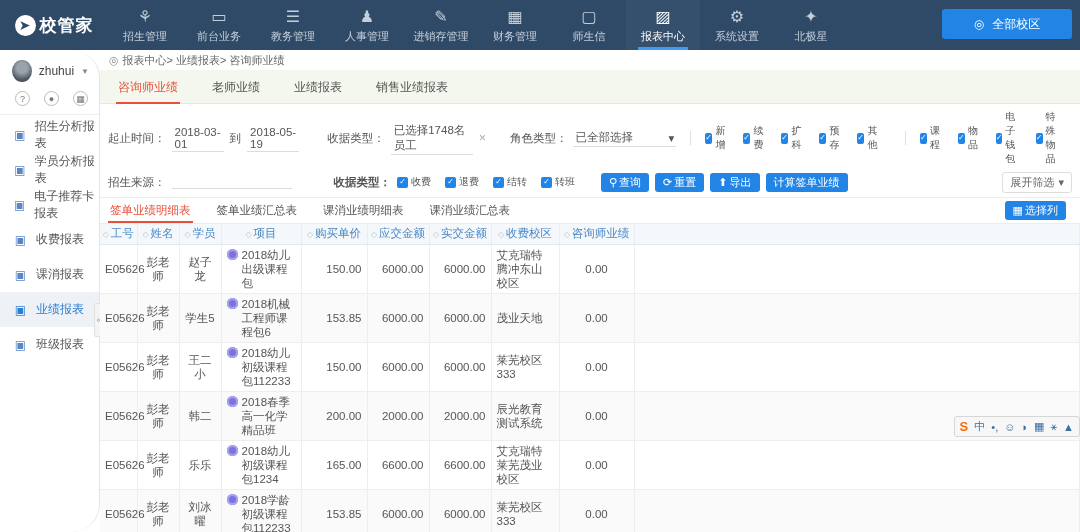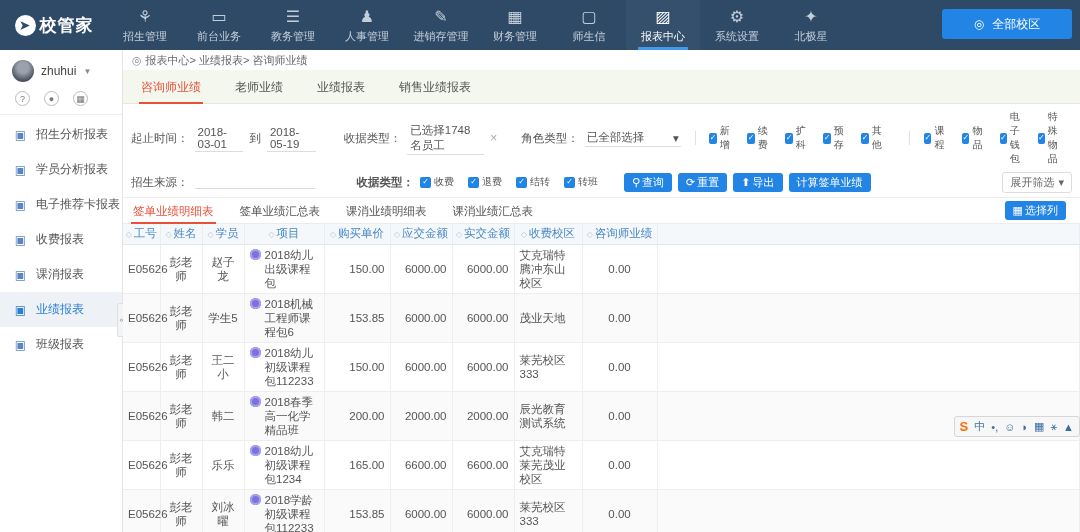--- a/index.html
+++ b/index.html
@@ -31,21 +31,21 @@
   .navitem.active::after {
     content:""; position:absolute; left:12px; right:12px; bottom:0; height:3px; background:#3f9bf0;
   }
   .campus-btn {
     position:absolute; right:8px; top:9px; height:30px; width:130px; background:#2285e6;
     border-radius:3px; color:#fff; display:flex; align-items:center; gap:8px;
     justify-content:center; font-size:12px; cursor:pointer;
   }
   
   .body-wrap { display:flex; height:482px; }
-  .sidebar { width:123px; background:#fff; border-right:1px solid #e4e4e4; position:relative; }
+  .sidebar { width:100px; background:#fff; border-right:1px solid #e4e4e4; position:relative;border-radius:28px; }
   .user-box { padding:10px 10px 8px 12px; border-bottom:1px solid #eee; }
   .user-row { display:flex; align-items:center; gap:7px; }
   .avatar { width:22px; height:22px; border-radius:50%; background:#6a6f76;
             background-image:radial-gradient(circle at 50% 35%, #9aa3ad 30%, #4d5560 70%); }
   .uname { font-size:12px; color:#444; }
   .caret { font-size:8px; color:#888; }
   .icon-row { display:flex; gap:14px; margin-top:9px; padding-left:3px; }
   .circ { width:15px;height:15px;border-radius:50%;border:1px solid #bbb; color:#777;
           display:flex;align-items:center;justify-content:center;font-size:9px; cursor:pointer;}
   .menu { padding-top:2px; }
@@ -83,21 +83,21 @@
   .cb { width:11px;height:11px;border-radius:2px;background:#2285e6;display:inline-flex;
         align-items:center;justify-content:center;color:#fff;font-size:8px;line-height:1; }
   .cbl { font-size:10px; color:#555; margin-right:5px; }
   .vdiv { width:1px; height:14px; background:#e0e0e0; margin:0 8px; }
   .btn { height:19px; border-radius:3px; background:#2285e6; color:#fff; font-size:11px;
          display:inline-flex; align-items:center; justify-content:center; gap:2px;
          padding:0 8px; cursor:pointer; white-space:nowrap; }
   .expand { margin-left:auto; border:1px solid #ddd; border-radius:3px; color:#666;
             font-size:11px; padding:2px 7px; display:flex; gap:4px; align-items:center; cursor:pointer;}
   
-  .subtabs { height:26px; display:flex; align-items:center; gap:26px; padding-left:10px;
+  .subtabs { height:26px; display:flex; align-items:flex-end; gap:26px; padding-left:10px;
              border-bottom:1px solid #ececec; position:relative; }
   .stab { font-size:11.5px; color:#555; height:26px; line-height:26px; cursor:pointer; position:relative;}
   .stab.active { color:#e8503a; }
   .stab.active::after { content:""; position:absolute; left:-2px;right:-2px;bottom:0;height:2px;background:#e8503a;}
   .colbtn { position:absolute; right:14px; top:3px; }
   
   .tbl { width:100%; border-collapse:collapse; table-layout:fixed; }
   .tbl th {
     background:#f5f8fb; color:#4a87c7; font-weight:normal; font-size:11.5px;
     height:20px; border-right:1px solid #e8eef4; border-bottom:1px solid #e2e8ef;

